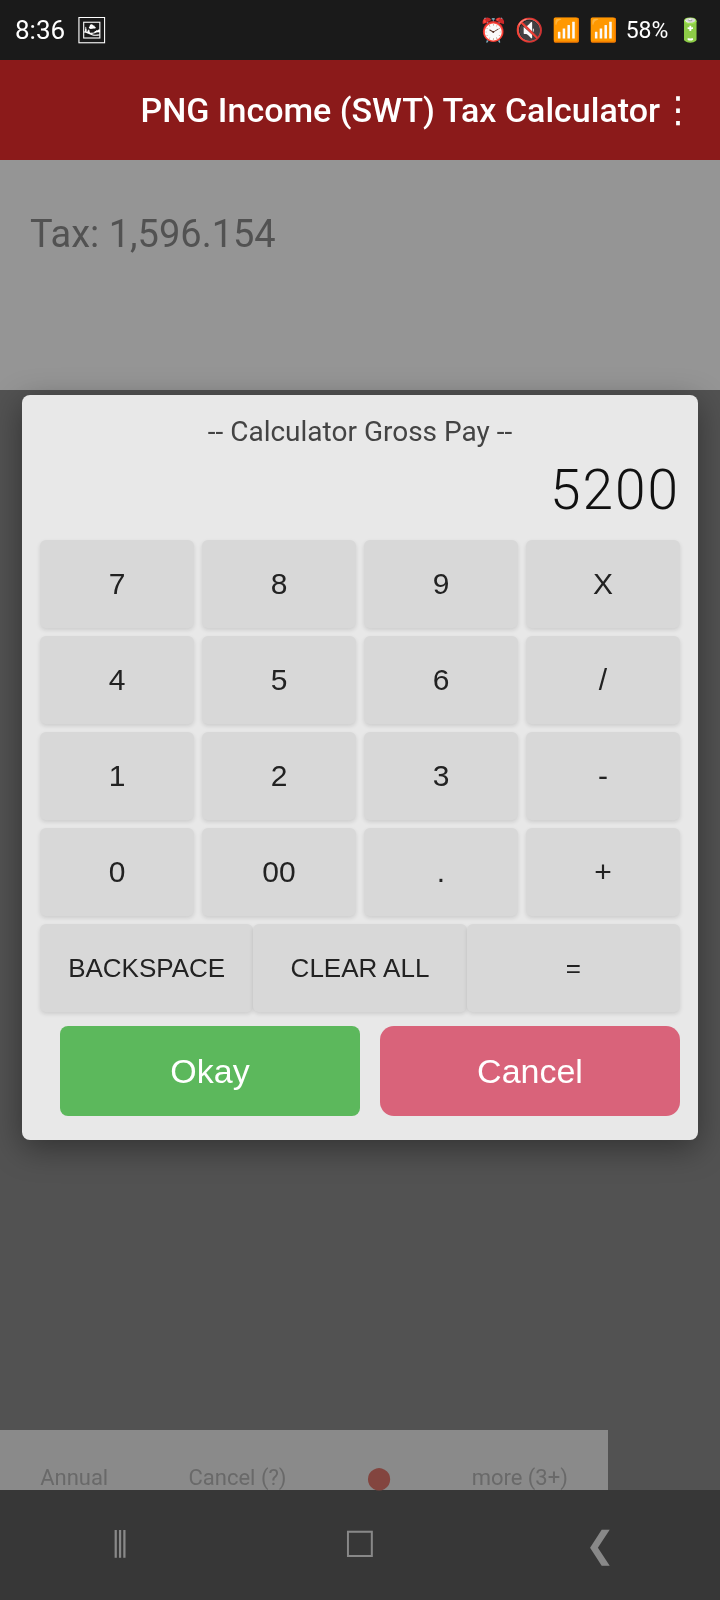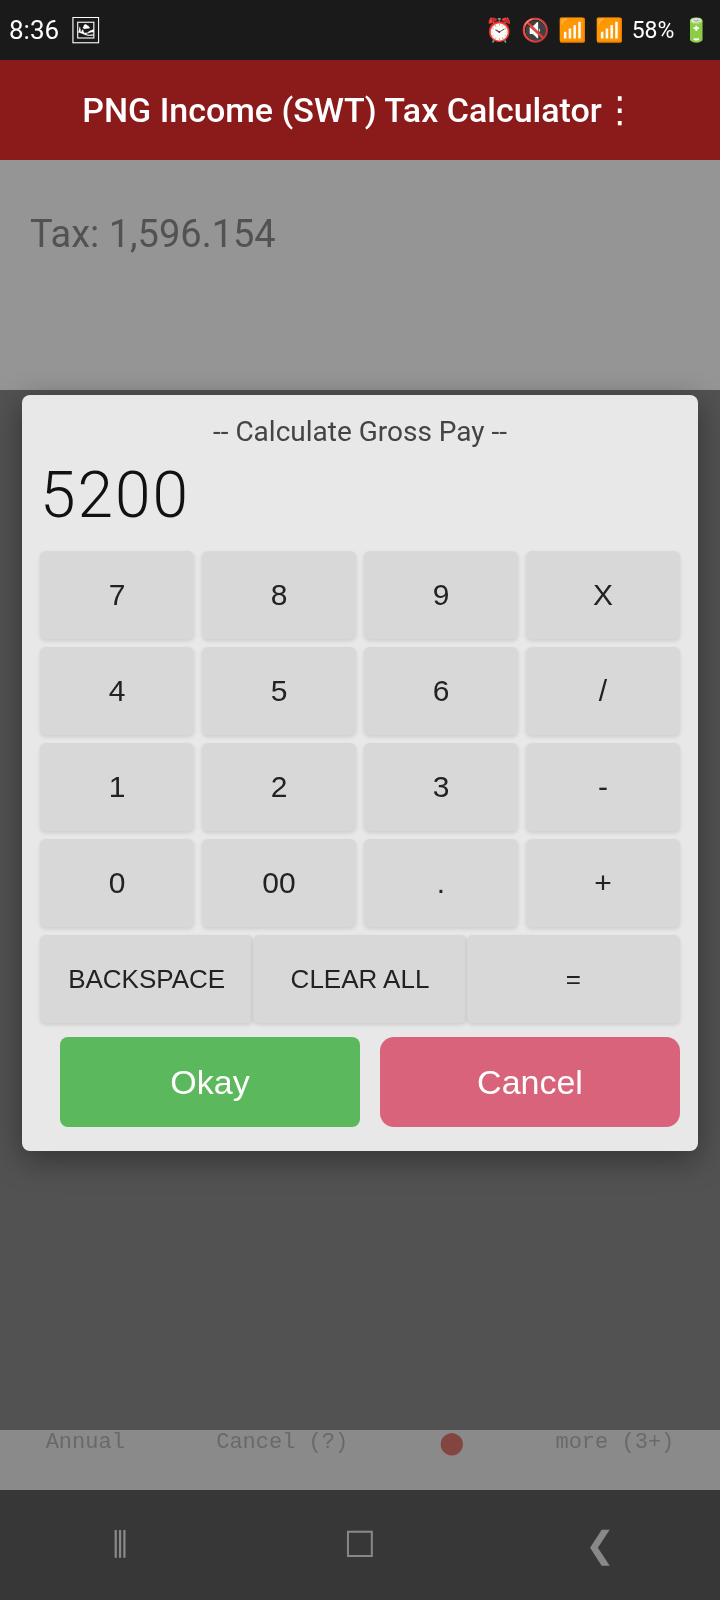--- a/index.html
+++ b/index.html
@@ -15,21 +15,21 @@
     }
 
     
     .status-bar {
       width: 720px;
       height: 60px;
       background: #1a1a1a;
       display: flex;
       align-items: center;
       justify-content: space-between;
-      padding: 0 9px;
+      padding: 0 15px;
       color: #fff;
       font-size: 26px;
     }
     .status-left {
       display: flex;
       align-items: center;
       gap: 10px;
     }
     .status-right {
       display: flex;
@@ -38,21 +38,21 @@
       font-size: 23px;
     }
 
     
     .app-bar {
       width: 720px;
       height: 100px;
       background: #8b1a1a;
       display: flex;
       align-items: center;
-      justify-content: center;
+      justify-content: flex-end;
       padding: 0 24px;
     }
     .app-bar-title {
       color: #fff;
       font-size: 34px;
       font-weight: 500;
     }
     .app-bar-more {
       color: #fff;
       font-size: 36px;
@@ -95,22 +95,22 @@
       padding: 20px 18px 24px 18px;
       box-shadow: 0 8px 32px rgba(0,0,0,0.4);
     }
     .dialog-title {
       text-align: center;
       font-size: 28px;
       color: #444;
       margin-bottom: 10px;
     }
     .dialog-display {
-      text-align: left;
-      font-size: 64px;
+      text-align: right;
+      font-size: 55px;
       font-weight: 300;
       color: #111;
       margin-bottom: 18px;
       letter-spacing: 2px;
     }
 
     
     .calc-grid {
       display: grid;
       grid-template-columns: repeat(4, 1fr);
@@ -199,28 +199,27 @@
       justify-content: center;
       width: 80px;
       height: 60px;
     }
 
     
     .partial-bottom-bar {
       position: absolute;
       bottom: 110px;
       left: 0;
-      width: 720px;
+      width: 608px;
       height: 60px;
       background: #d0d0d0;
       display: flex;
-      align-items: flex-start;
+      align-items: flex-end;
       justify-content: space-around;
       z-index: 5;
-      font-family: Liberation Mono, monospace;
     }
     .pb-item {
       font-size: 22px;
       color: #888;
     }
     .pb-item-red {
       font-size: 22px;
       color: #c0392b;
     }
   </style>
@@ -247,21 +246,21 @@
   <span class="app-bar-more">⋮</span>
 </div>
 
 <div class="bg-content" style="height:230px;">
   <div class="bg-content-text" style="margin-top:4px;">Tax: 1,596.154</div>
 </div>
 
 <div class="overlay"></div>
 
 <div class="dialog">
-  <div class="dialog-title">-- Calculate Gross Pay --</div>
+  <div class="dialog-title">-- Calculator Gross Pay --</div>
   <div class="dialog-display">5200</div>
 
   <div class="calc-grid">
     <button class="calc-btn">7</button>
     <button class="calc-btn">8</button>
     <button class="calc-btn">9</button>
     <button class="calc-btn">X</button>
   </div>
 
   <div class="calc-grid" style="margin-top:8px;">

